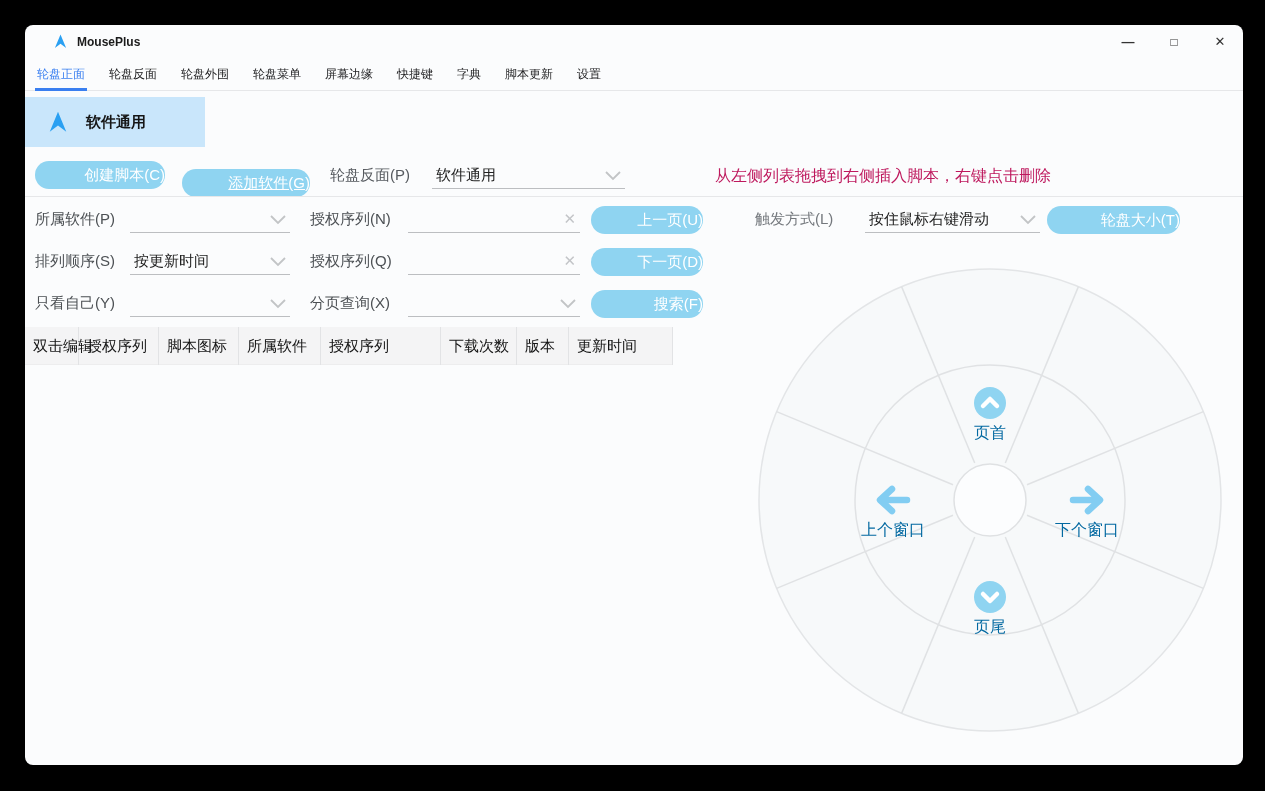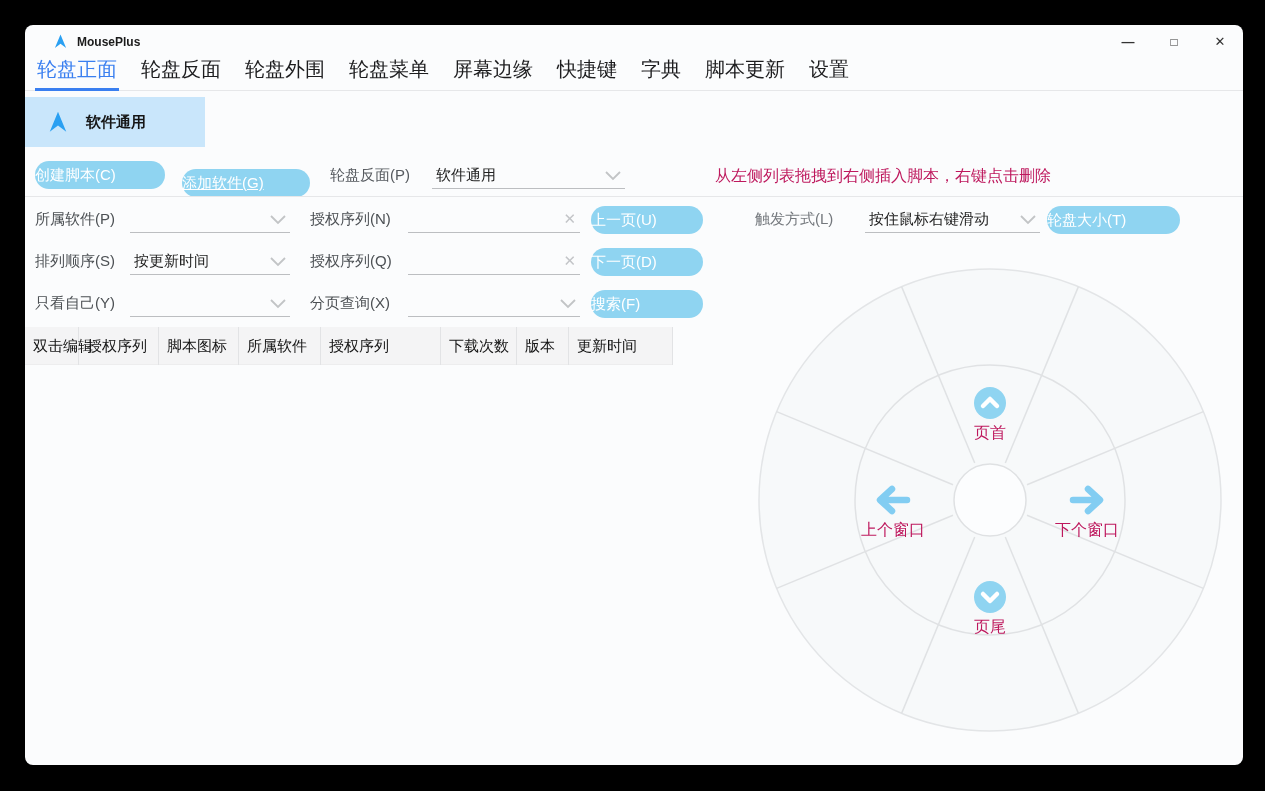--- a/index.html
+++ b/index.html
@@ -16,32 +16,32 @@
   .titlebar .title { font-size:12px; color:#1b1b1b; margin-left:9px; }
   .win-controls { position:absolute; right:0; top:0; height:33px; display:flex; }
   .win-btn { width:46px; height:33px; display:flex; align-items:center; justify-content:center;
              font-size:13px; color:#333; cursor:default; }
   .win-btn.max { font-size:12px; }
 
   
   .tabbar { position:absolute; left:0; top:33px; width:100%; height:33px;
             display:flex; align-items:flex-end; padding-left:10px; gap:20px;
             border-bottom:1px solid #e6e7e9; }
-  .tab { font-size:20px; color:#1d1d1f; padding:0 2px 8px 2px; margin-bottom:-1px; cursor:default; }
+  .tab { font-size:12px; color:#1d1d1f; padding:0 2px 8px 2px; margin-bottom:-1px; cursor:default; }
   .tab.active { color:#3a7ff0; border-bottom:3px solid #3a7ff0; padding-bottom:5px; }
 
   
   .selected-block { position:absolute; left:0; top:72px; width:180px; height:50px;
                     background:#c9e6fb; display:flex; align-items:center; padding-left:22px; }
   .selected-block .lbl { font-size:15px; font-weight:bold; color:#161616; margin-left:17px; }
 
   
   .toolbar { position:absolute; left:0; top:135px; width:100%; height:34px; }
   .pill { position:absolute; height:28px; border-radius:14px; background:#8fd4f1; border:none;
-          color:#fff; font-size:15px; font-family:inherit; text-align:left; cursor:default; }
+          color:#fff; font-size:15px; font-family:inherit; text-align:right; cursor:default; }
   .btn-create { left:10px; top:1px; width:130px; }
   .btn-add { left:157px; top:9px; width:128px;text-decoration:underline; }
   .toolbar .flabel { position:absolute; top:6px; font-size:15px; color:#55595e; }
   .lab-inherit { left:305px; }
   .hint { position:absolute; left:690px; top:6px; font-size:16px; color:#be185d; }
 
   
   .field { position:absolute; height:26px; border-bottom:1px solid #bcbec1; }
   .field .val { position:absolute; left:4px; top:3px; font-size:15px; color:#222; white-space:nowrap; }
   .chev { position:absolute; right:4px; top:8px; width:16px; height:10px; }
@@ -68,21 +68,21 @@
 
   
   .thead { position:absolute; left:0; top:302px; display:flex; background:#f4f4f5;
            border-bottom:1px solid #ededee; height:38px; }
   .th { height:38px; line-height:38px; padding-left:8px; font-size:15px; color:#141414;
         border-right:1px solid #e2e3e5; white-space:nowrap; }
 
   
   .wheel-wrap { position:absolute; left:725px; top:235px; width:480px; height:480px; }
   .wheel-item { position:absolute; display:flex; flex-direction:column; align-items:center; cursor:default; }
-  .wheel-label { font-size:16px; color:#be185d; margin-top:4px; white-space:nowrap; }
+  .wheel-label { font-size:16px; color:#0369a1; margin-top:4px; white-space:nowrap; }
   .wicon { width:32px; height:32px; }
   .warrow { width:40px; height:32px; }
 </style>
 </head>
 <body>
 
 <div class="window">
 
   <div class="titlebar">
     <svg class="app-icon" viewBox="0 0 16 16">

